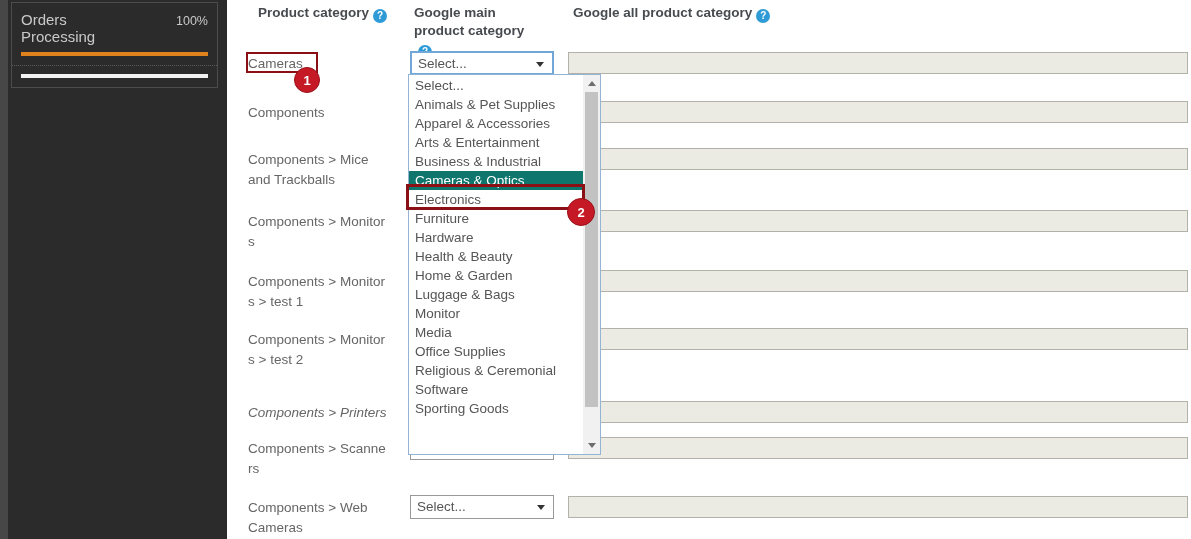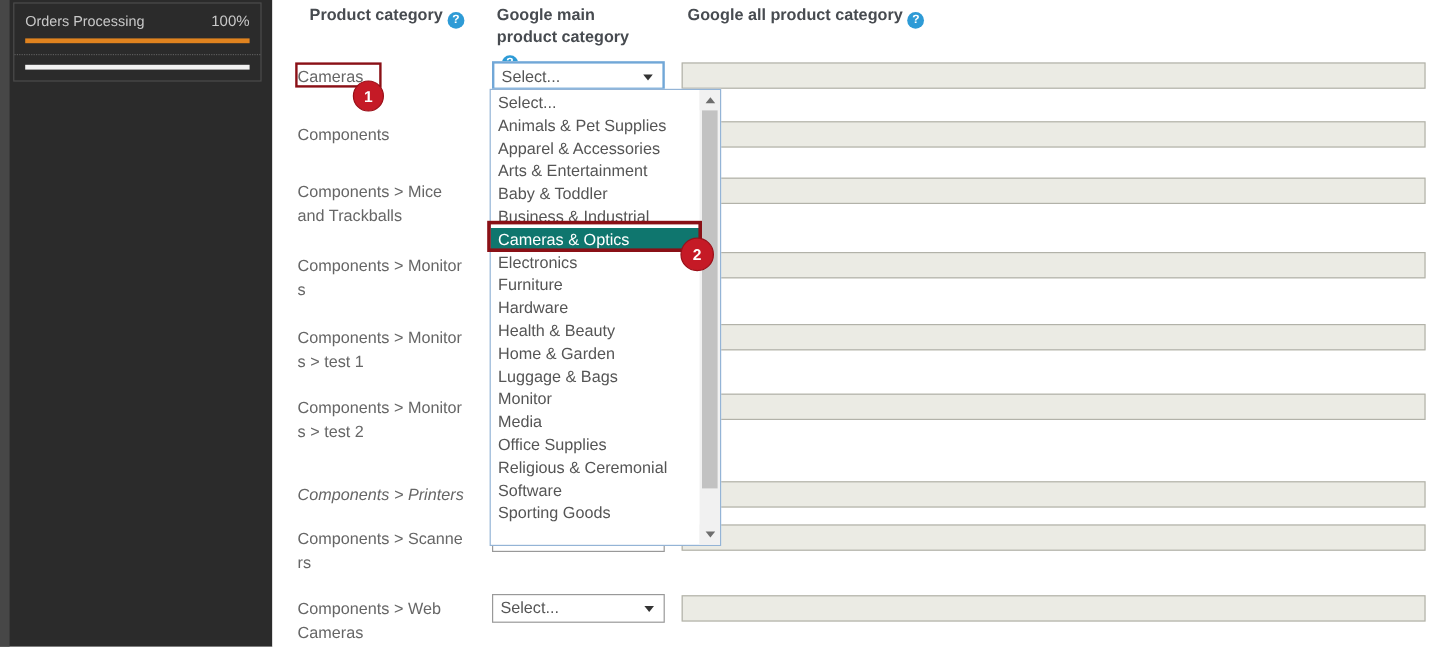--- a/index.html
+++ b/index.html
@@ -7,21 +7,21 @@
   body { font-family: "Liberation Sans", sans-serif; background: #ffffff; overflow: hidden; }
   .screen { position: relative; width: 1191px; height: 539px; background: #ffffff; }
 
   
   .sidebar { position: absolute; left: 0; top: 0; width: 227px; height: 539px; background: #2b2b2b; }
   .sidebar-edge { position: absolute; left: 0; top: 0; width: 8px; height: 539px; background: #474747; }
   .status-panel { position: absolute; left: 11px; top: 2px; width: 207px; border: 1px solid #4c4c4c; }
   .status-item { padding: 8px 9px 9px 9px; }
   .status-item + .status-item { border-top: 1px dotted #5c5c5c; }
   .status-line { display: flex; justify-content: space-between; align-items: baseline; margin-bottom: 7px; }
-  .status-label { color: #c9c9c9; font-size: 12px; }
+  .status-label { color: #c9c9c9; font-size: 15px; }
   .status-value { color: #c9c9c9; font-size: 12.5px; margin-left: 31px; }
   .status-bar { height: 4px; width: 100%; }
   .bar-orange { background: #e0831f; }
   .bar-white { background: #f2f2f2; }
 
   
   .main { position: absolute; left: 227px; top: 0; width: 964px; height: 539px; background: #ffffff; }
 
   .col-header { position: absolute; top: 4px; color: #474b50; font-size: 13.5px; font-weight: bold; line-height: 18px; }
   .hdr-1 { left: 31px; }
@@ -185,21 +185,20 @@
     <div class="field"></div>
   </div>
 </div>
 
     <div class="dropdown-list">
       <div class="options">
           <div class="option">Select...</div>
           <div class="option">Animals &amp; Pet Supplies</div>
           <div class="option">Apparel &amp; Accessories</div>
           <div class="option">Arts &amp; Entertainment</div>
-          <div class="option">Baby &amp; Toddler</div>
           <div class="option">Business &amp; Industrial</div>
           <div class="option selected">Cameras &amp; Optics</div>
           <div class="option">Electronics</div>
           <div class="option">Furniture</div>
           <div class="option">Hardware</div>
           <div class="option">Health &amp; Beauty</div>
           <div class="option">Home &amp; Garden</div>
           <div class="option">Luggage &amp; Bags</div>
           <div class="option">Monitor</div>
           <div class="option">Media</div>

